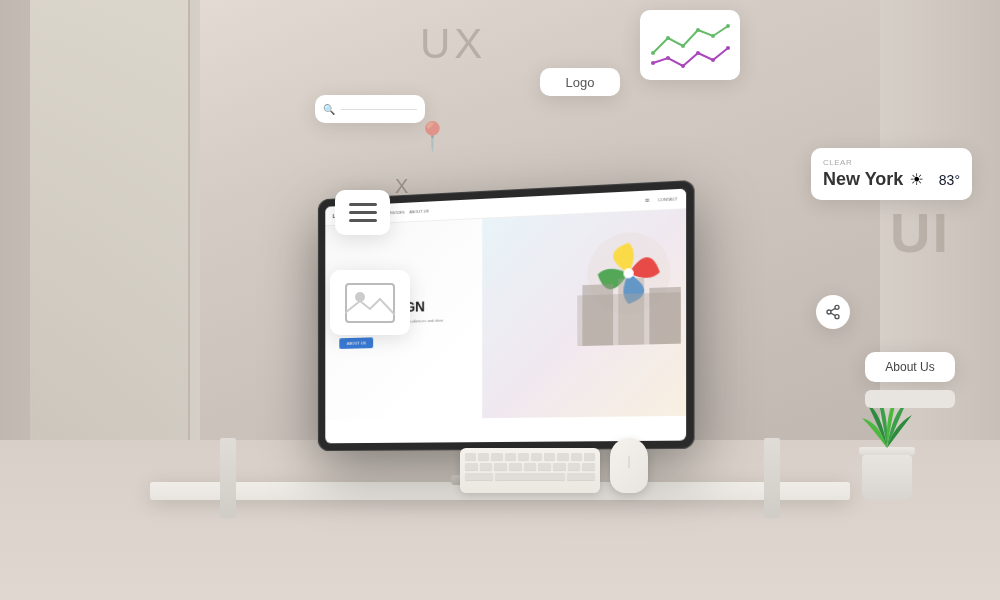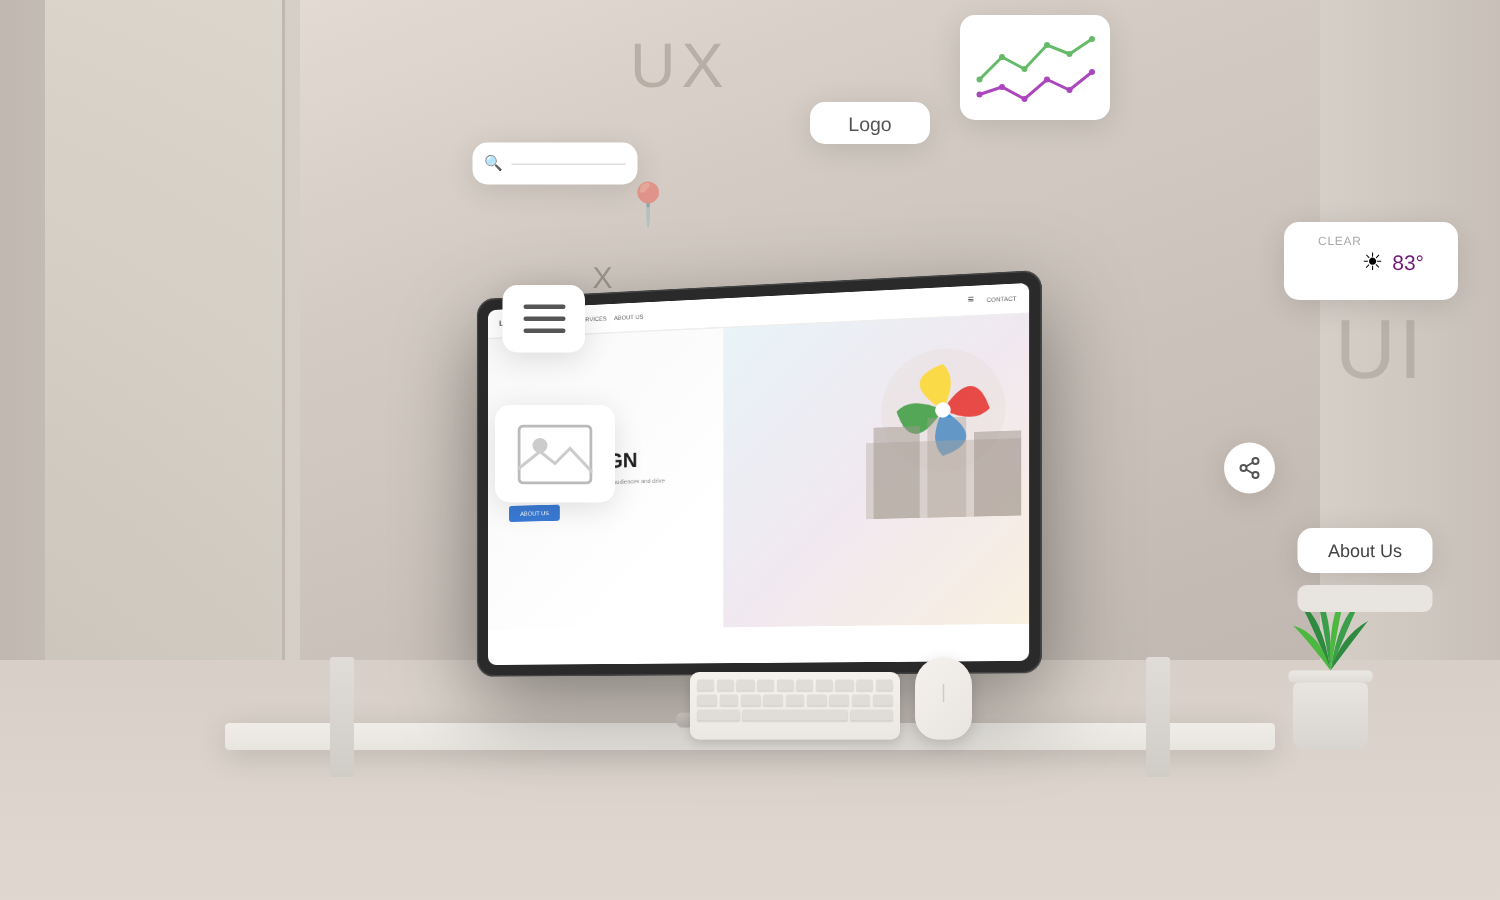--- a/index.html
+++ b/index.html
@@ -265,21 +265,21 @@
       letter-spacing: 4px;
       text-align: center;
     }
 
     
     .float-ui {
       position: absolute;
       top: 200px;
       right: 50px;
       font-size: 56px;
-      font-weight: 400;
+      font-weight: 700;
       color: rgba(150,140,130,0.4);
       letter-spacing: 2px;
     }
 
     
     .float-search {
       position: absolute;
       top: 95px;
       left: 315px;
       width: 110px;
@@ -369,30 +369,31 @@
       width: 100px;
       height: 70px;
       padding: 8px;
     }
 
     
     .float-weather {
       position: absolute;
       top: 148px;
       right: 28px;
-      width: 116px;
+      width: 161px;
       height: 52px;
       padding: 8px 12px;
       display: flex;
+      flex-direction: column;
       justify-content: center;
     }
     .weather-label { font-size: 8px; color: #aaa; text-transform: uppercase; letter-spacing: 0.5px; }
     .weather-main { display: flex; align-items: center; gap: 6px; margin-top: 2px; }
     .weather-city { font-size: 18px; font-weight: 600; color: #333; }
-    .weather-temp { font-size: 14px; color: #701a75; margin-left: auto; }
+    .weather-temp { font-size: 14px; color: #0f172a; margin-left: auto; }
     .weather-sun { font-size: 16px; }
 
     
     .float-share {
       position: absolute;
       top: 295px;
       right: 150px;
       width: 34px;
       height: 34px;
       border-radius: 50%;
@@ -593,20 +594,21 @@
     <circle cx="35" cy="48" r="2" fill="#ab47bc"></circle>
     <circle cx="50" cy="35" r="2" fill="#ab47bc"></circle>
     <circle cx="65" cy="42" r="2" fill="#ab47bc"></circle>
     <circle cx="80" cy="30" r="2" fill="#ab47bc"></circle>
   </svg>
 </div>
 
 <div class="float-elem float-weather">
   <div class="weather-label">CLEAR</div>
   <div class="weather-main">
+    <div class="weather-city">New York</div>
     <span class="weather-sun">☀</span>
     <div class="weather-temp">83°</div>
   </div>
 </div>
 
 <div class="float-elem float-share">
   <svg width="16" height="16" viewBox="0 0 24 24">
     <circle cx="18" cy="5" r="3" fill="none" stroke="#555" stroke-width="2"></circle>
     <circle cx="6" cy="12" r="3" fill="none" stroke="#555" stroke-width="2"></circle>
     <circle cx="18" cy="19" r="3" fill="none" stroke="#555" stroke-width="2"></circle>

